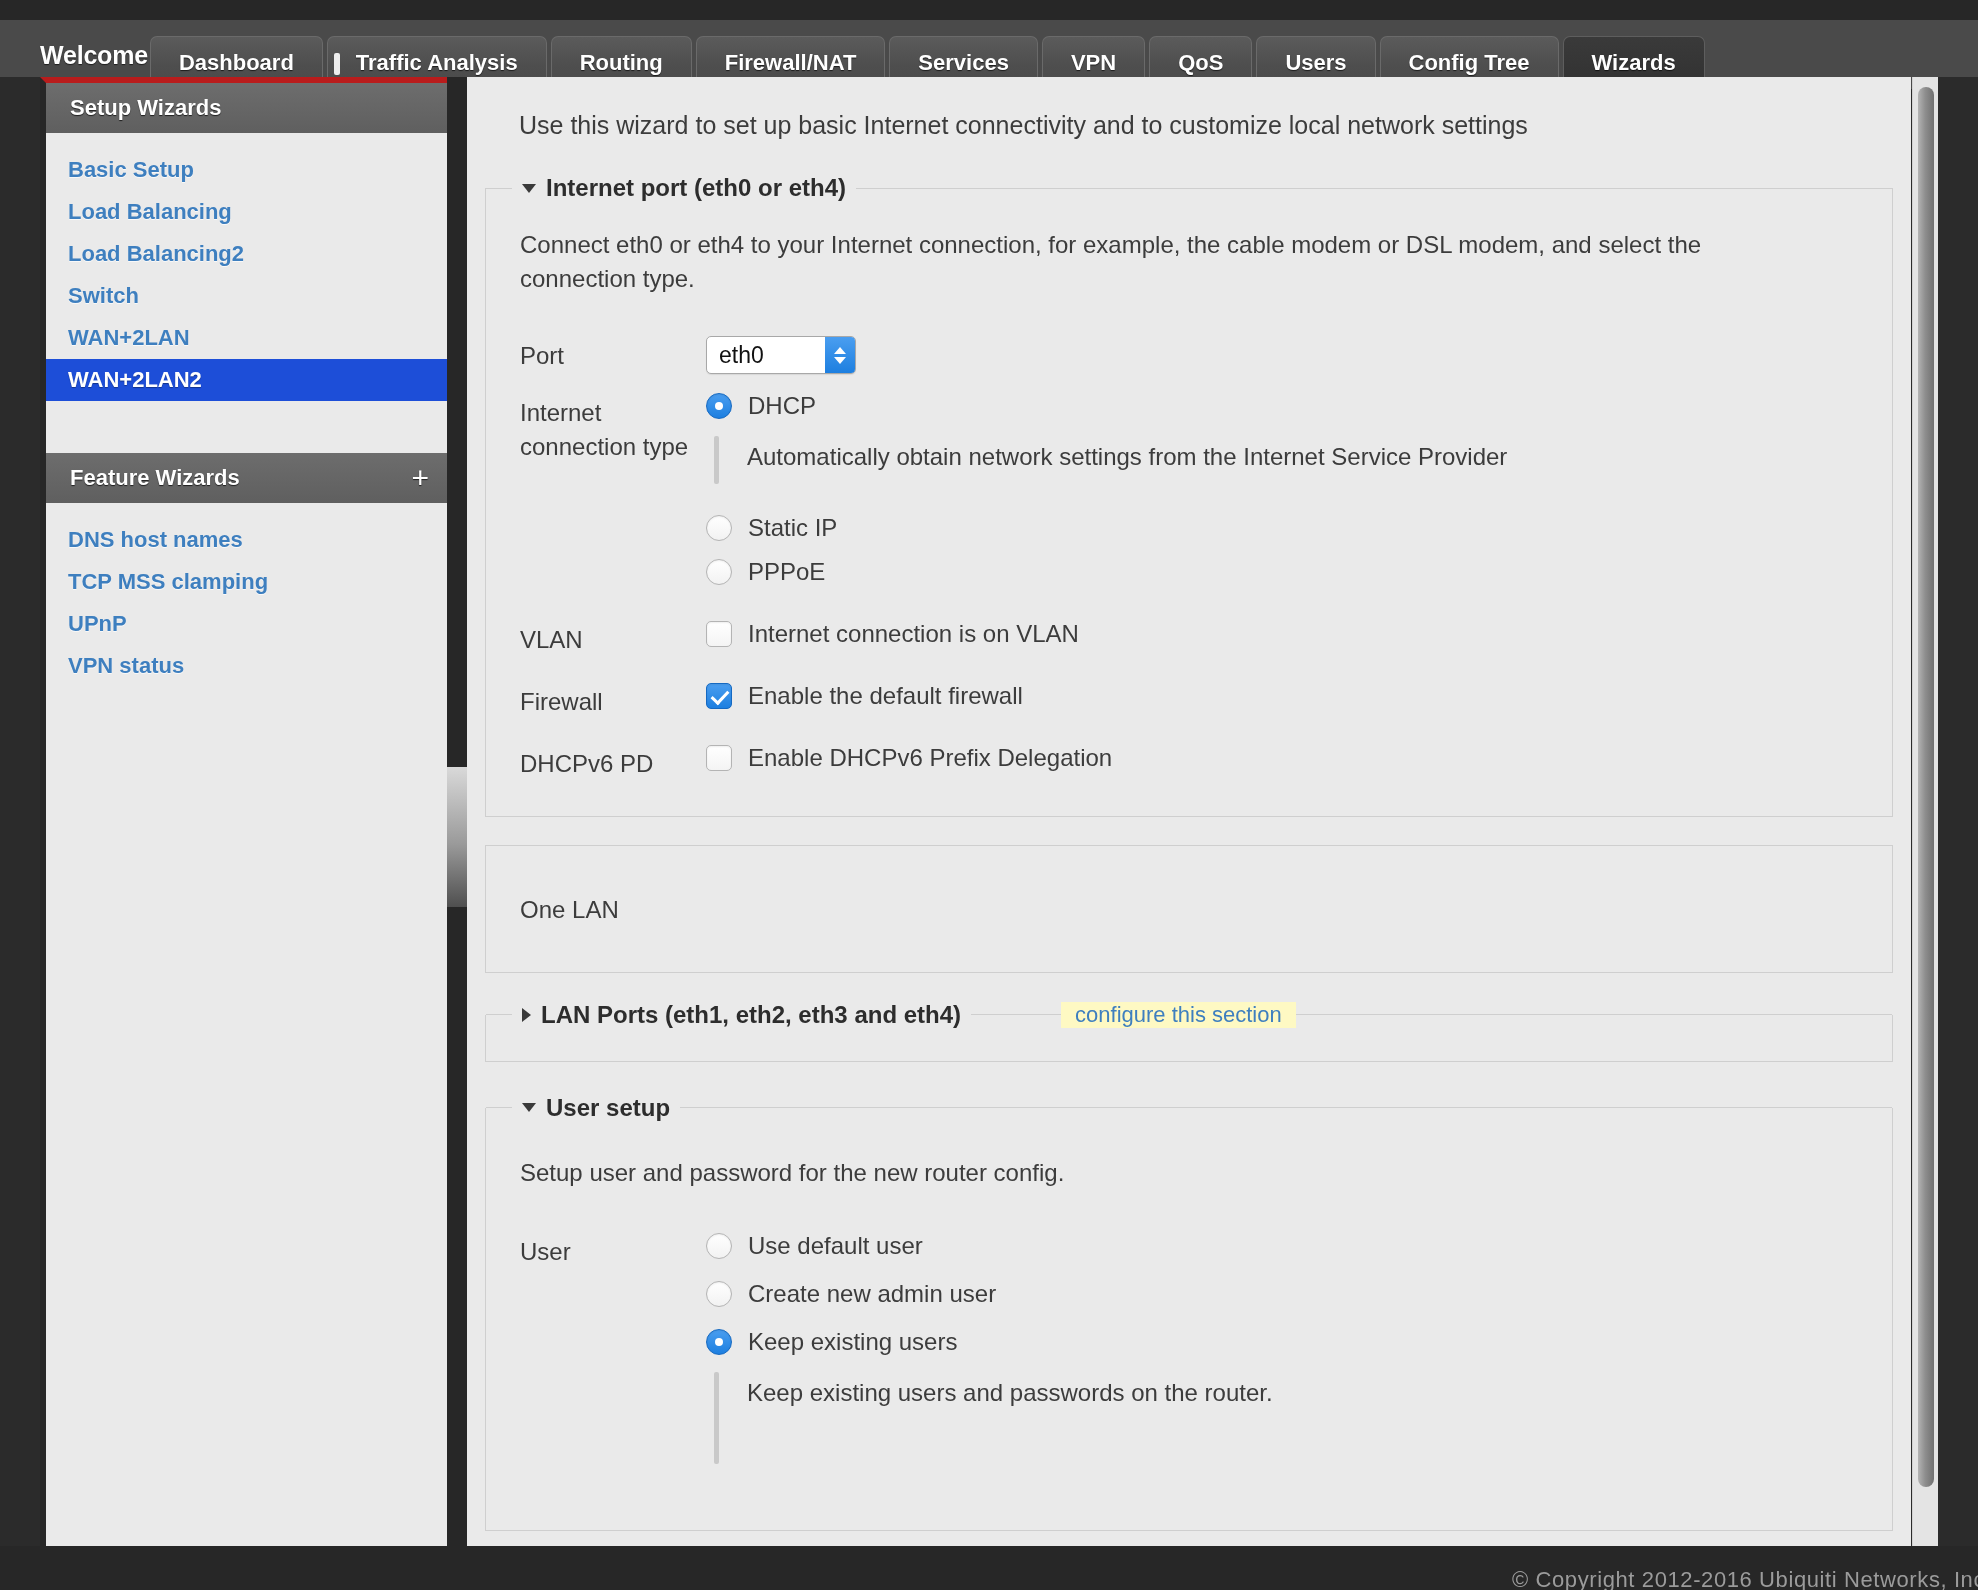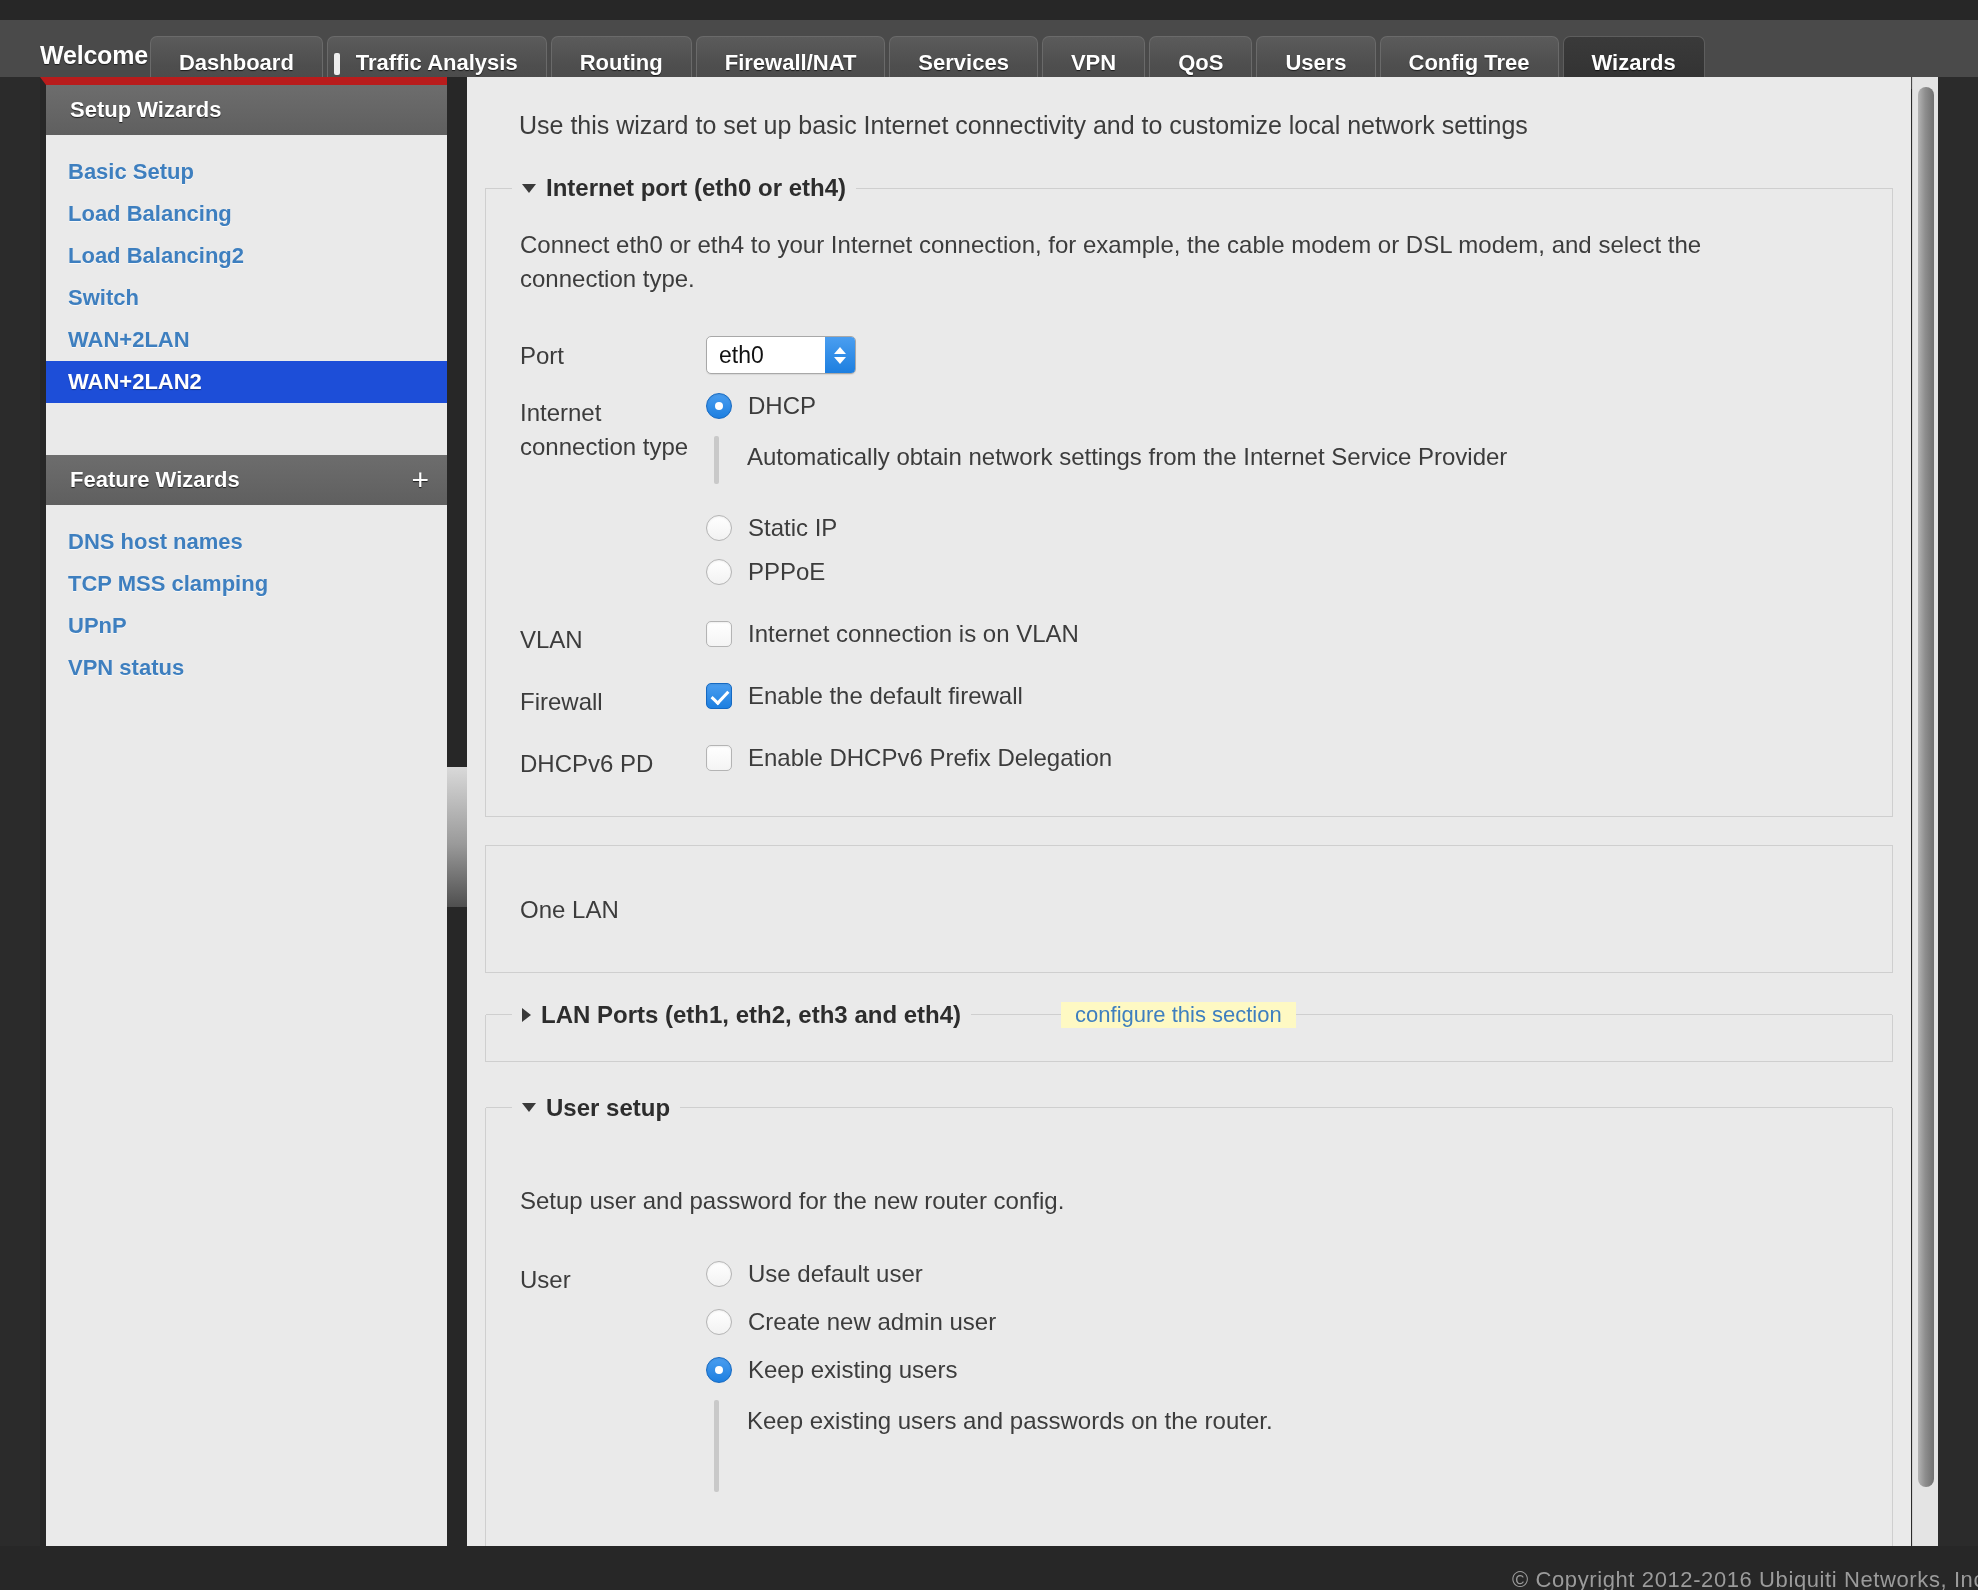--- a/index.html
+++ b/index.html
@@ -95,21 +95,21 @@
 
   
   .sidebar {
     position: absolute;
     top: -12px;
     left: 40px;
     width: 407px;
     height: 1500px;
     background: #eaeaea;
     border: 6px solid #272727;
-    border-top: 8px solid #b91c1c;
+    border-top: 6px solid #b91c1c;
     border-bottom: none;
     border-right: none;
   }
   .panel-head {
     background: linear-gradient(to bottom, #6d6d6d 0%, #5f5f5f 100%);
     height: 50px;
     display: flex;
     align-items: center;
     justify-content: space-between;
     padding: 0 18px 0 24px;
@@ -634,21 +634,21 @@
         <div class="legend-row">
           <div class="legend-gap-left"></div>
           <div class="legend-label">
             <span class="caret"></span>
             <span>User setup</span>
           </div>
           <div class="legend-line"></div>
         </div>
 
         <div class="section-body" style="padding-top:48px;">
-          <div class="desc" style="margin-bottom:42px;margin-top:28px;">Setup user and password for the new router config.</div>
+          <div class="desc" style="margin-bottom:42px;">Setup user and password for the new router config.</div>
 
           <div class="row" style="margin-bottom:0;">
             <div class="row-label">User</div>
             <div class="row-field">
 
               <div class="opt" style="margin-bottom:20px;">
                 <span class="radio"></span>
                 <span class="opt-text">Use default user</span>
               </div>
 

